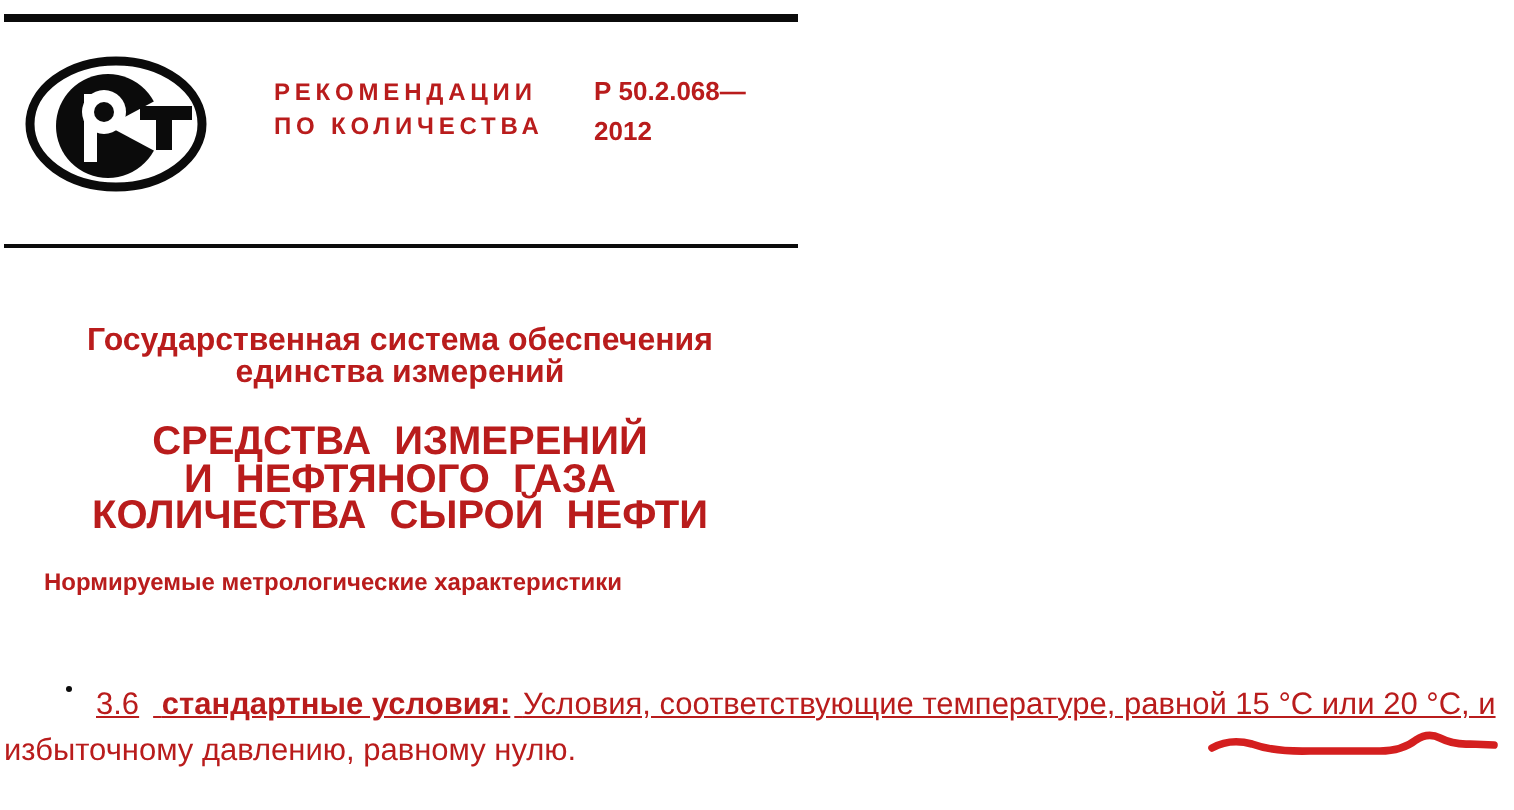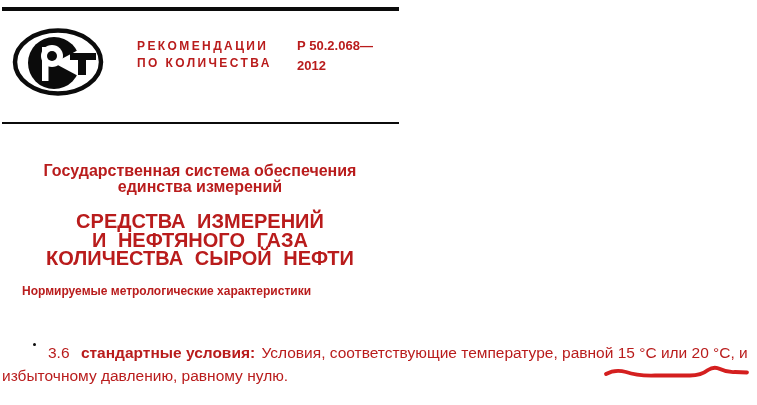--- a/index.html
+++ b/index.html
@@ -96,20 +96,21 @@
     position: absolute;
     left: 2px;
     top: 341px;
     width: 754px;
     font-size: 15.5px;
     line-height: 23px;
   }
   .clause-line1 {
     padding-left: 46px;
     white-space: nowrap;
+    text-decoration: underline;
   }
   .clause-number { margin-right: 7px; }
   .clause-term { font-weight: bold; margin-right: 2px; }
 
   .red-underline {
     position: absolute;
     left: 600px;
     top: 363px;
     width: 155px;
     height: 19px;

